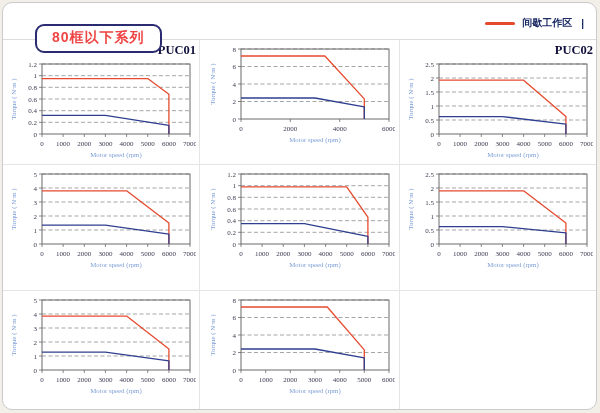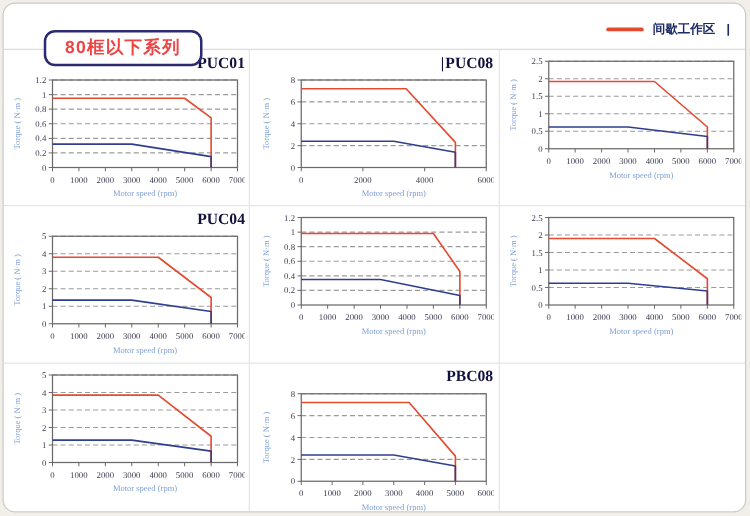--- a/index.html
+++ b/index.html
@@ -127,21 +127,20 @@
               <text x="184.0" y="88" text-anchor="middle" class="tick">7000</text>
               <text x="110" y="99" text-anchor="middle" class="axis-label">Motor speed (rpm)</text>
               <text text-anchor="middle" class="axis-label" transform="translate(10 41) rotate(-90)">Torque ( N·m )</text>
               <polyline points="36.0,20.6 141.7,20.6 162.9,36.3 162.9,76.0" fill="none" stroke="#e64a2e" stroke-width="1.3" stroke-linejoin="round"></polyline>
               <polyline points="36.0,57.3 99.4,57.3 162.9,67.3 162.9,76.0" fill="none" stroke="#2e3f8f" stroke-width="1.3" stroke-linejoin="round"></polyline>
             </svg></div>
         </div>
     </div>
     <div class="cell">
       <div class="chart">
-          <div class="chart-title"><span class="cursor">|</span><span>PUC08</span></div>
           <div class="chart-svg-holder"><svg width="190" height="105" viewBox="0 0 190 105">
               <line x1="36" x2="184" y1="58.5" y2="58.5" stroke="#9b9b9b" stroke-width="0.9" stroke-dasharray="4 2.5"></line>
               <line x1="36" x2="184" y1="41.0" y2="41.0" stroke="#9b9b9b" stroke-width="0.9" stroke-dasharray="4 2.5"></line>
               <line x1="36" x2="184" y1="23.5" y2="23.5" stroke="#9b9b9b" stroke-width="0.9" stroke-dasharray="4 2.5"></line>
               <line x1="36" x2="184" y1="6.0" y2="6.0" stroke="#9b9b9b" stroke-width="0.9" stroke-dasharray="4 2.5"></line>
               <rect x="36" y="6" width="148" height="70" fill="none" stroke="#6a6a6a" stroke-width="1"></rect>
               <line x1="33" x2="36" y1="76.0" y2="76.0" stroke="#6a6a6a" stroke-width="0.8"></line>
               <text x="31" y="78.5" text-anchor="end" class="tick">0</text>
               <line x1="33" x2="36" y1="58.5" y2="58.5" stroke="#6a6a6a" stroke-width="0.8"></line>
               <text x="31" y="61.0" text-anchor="end" class="tick">2</text>
@@ -161,20 +160,21 @@
               <text x="184.0" y="88" text-anchor="middle" class="tick">6000</text>
               <text x="110" y="99" text-anchor="middle" class="axis-label">Motor speed (rpm)</text>
               <text text-anchor="middle" class="axis-label" transform="translate(10 41) rotate(-90)">Torque ( N·m )</text>
               <polyline points="36.0,13.0 119.9,13.0 159.3,55.9 159.3,76.0" fill="none" stroke="#e64a2e" stroke-width="1.3" stroke-linejoin="round"></polyline>
               <polyline points="36.0,55.0 110.0,55.0 159.3,63.8 159.3,76.0" fill="none" stroke="#2e3f8f" stroke-width="1.3" stroke-linejoin="round"></polyline>
             </svg></div>
         </div>
     </div>
     <div class="cell">
       <div class="chart">
+          <div class="chart-title"><span>PUC02</span></div>
           <div class="chart-svg-holder"><svg width="190" height="105" viewBox="0 0 190 105">
               <line x1="36" x2="184" y1="62.0" y2="62.0" stroke="#9b9b9b" stroke-width="0.9" stroke-dasharray="4 2.5"></line>
               <line x1="36" x2="184" y1="48.0" y2="48.0" stroke="#9b9b9b" stroke-width="0.9" stroke-dasharray="4 2.5"></line>
               <line x1="36" x2="184" y1="34.0" y2="34.0" stroke="#9b9b9b" stroke-width="0.9" stroke-dasharray="4 2.5"></line>
               <line x1="36" x2="184" y1="20.0" y2="20.0" stroke="#9b9b9b" stroke-width="0.9" stroke-dasharray="4 2.5"></line>
               <line x1="36" x2="184" y1="6.0" y2="6.0" stroke="#9b9b9b" stroke-width="0.9" stroke-dasharray="4 2.5"></line>
               <rect x="36" y="6" width="148" height="70" fill="none" stroke="#6a6a6a" stroke-width="1"></rect>
               <line x1="33" x2="36" y1="76.0" y2="76.0" stroke="#6a6a6a" stroke-width="0.8"></line>
               <text x="31" y="78.5" text-anchor="end" class="tick">0</text>
               <line x1="33" x2="36" y1="62.0" y2="62.0" stroke="#6a6a6a" stroke-width="0.8"></line>
@@ -205,21 +205,20 @@
               <text x="184.0" y="88" text-anchor="middle" class="tick">7000</text>
               <text x="110" y="99" text-anchor="middle" class="axis-label">Motor speed (rpm)</text>
               <text text-anchor="middle" class="axis-label" transform="translate(10 41) rotate(-90)">Torque ( N·m )</text>
               <polyline points="36.0,22.2 120.6,22.2 162.9,58.6 162.9,76.0" fill="none" stroke="#e64a2e" stroke-width="1.3" stroke-linejoin="round"></polyline>
               <polyline points="36.0,58.6 99.4,58.6 162.9,66.2 162.9,76.0" fill="none" stroke="#2e3f8f" stroke-width="1.3" stroke-linejoin="round"></polyline>
             </svg></div>
         </div>
     </div>
     <div class="cell">
       <div class="chart">
-          <div class="chart-title"><span>PUC04</span></div>
           <div class="chart-svg-holder"><svg width="190" height="105" viewBox="0 0 190 105">
               <line x1="36" x2="184" y1="62.0" y2="62.0" stroke="#9b9b9b" stroke-width="0.9" stroke-dasharray="4 2.5"></line>
               <line x1="36" x2="184" y1="48.0" y2="48.0" stroke="#9b9b9b" stroke-width="0.9" stroke-dasharray="4 2.5"></line>
               <line x1="36" x2="184" y1="34.0" y2="34.0" stroke="#9b9b9b" stroke-width="0.9" stroke-dasharray="4 2.5"></line>
               <line x1="36" x2="184" y1="20.0" y2="20.0" stroke="#9b9b9b" stroke-width="0.9" stroke-dasharray="4 2.5"></line>
               <line x1="36" x2="184" y1="6.0" y2="6.0" stroke="#9b9b9b" stroke-width="0.9" stroke-dasharray="4 2.5"></line>
               <rect x="36" y="6" width="148" height="70" fill="none" stroke="#6a6a6a" stroke-width="1"></rect>
               <line x1="33" x2="36" y1="76.0" y2="76.0" stroke="#6a6a6a" stroke-width="0.8"></line>
               <text x="31" y="78.5" text-anchor="end" class="tick">0</text>
               <line x1="33" x2="36" y1="62.0" y2="62.0" stroke="#6a6a6a" stroke-width="0.8"></line>
@@ -385,21 +384,20 @@
               <text x="184.0" y="88" text-anchor="middle" class="tick">7000</text>
               <text x="110" y="99" text-anchor="middle" class="axis-label">Motor speed (rpm)</text>
               <text text-anchor="middle" class="axis-label" transform="translate(10 41) rotate(-90)">Torque ( N·m )</text>
               <polyline points="36.0,22.1 120.6,22.1 162.9,55.0 162.9,76.0" fill="none" stroke="#e64a2e" stroke-width="1.3" stroke-linejoin="round"></polyline>
               <polyline points="36.0,58.1 99.4,58.1 162.9,66.9 162.9,76.0" fill="none" stroke="#2e3f8f" stroke-width="1.3" stroke-linejoin="round"></polyline>
             </svg></div>
         </div>
     </div>
     <div class="cell">
       <div class="chart">
-          <div class="chart-title"><span>PBC08</span></div>
           <div class="chart-svg-holder"><svg width="190" height="105" viewBox="0 0 190 105">
               <line x1="36" x2="184" y1="58.5" y2="58.5" stroke="#9b9b9b" stroke-width="0.9" stroke-dasharray="4 2.5"></line>
               <line x1="36" x2="184" y1="41.0" y2="41.0" stroke="#9b9b9b" stroke-width="0.9" stroke-dasharray="4 2.5"></line>
               <line x1="36" x2="184" y1="23.5" y2="23.5" stroke="#9b9b9b" stroke-width="0.9" stroke-dasharray="4 2.5"></line>
               <line x1="36" x2="184" y1="6.0" y2="6.0" stroke="#9b9b9b" stroke-width="0.9" stroke-dasharray="4 2.5"></line>
               <rect x="36" y="6" width="148" height="70" fill="none" stroke="#6a6a6a" stroke-width="1"></rect>
               <line x1="33" x2="36" y1="76.0" y2="76.0" stroke="#6a6a6a" stroke-width="0.8"></line>
               <text x="31" y="78.5" text-anchor="end" class="tick">0</text>
               <line x1="33" x2="36" y1="58.5" y2="58.5" stroke="#6a6a6a" stroke-width="0.8"></line>
               <text x="31" y="61.0" text-anchor="end" class="tick">2</text>

